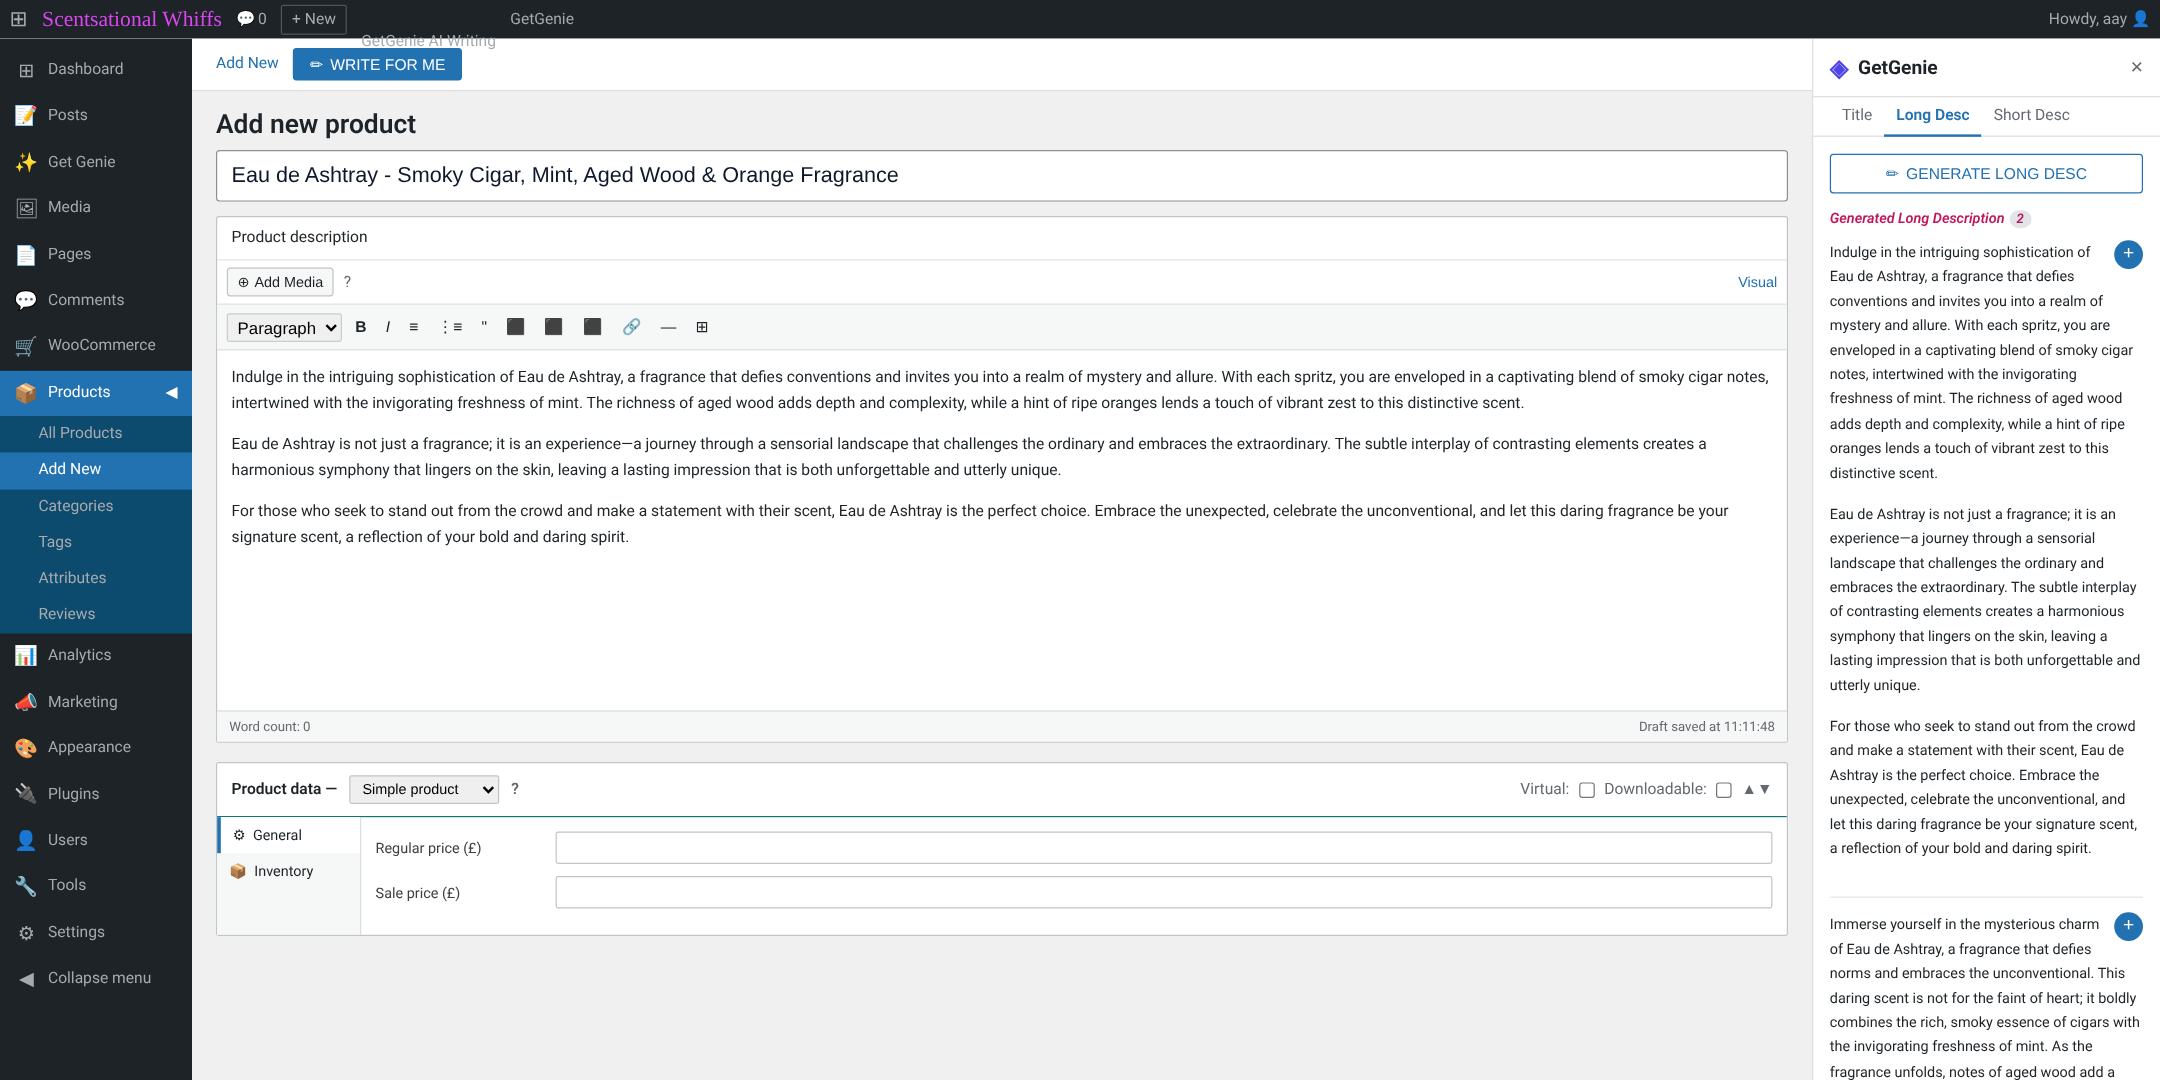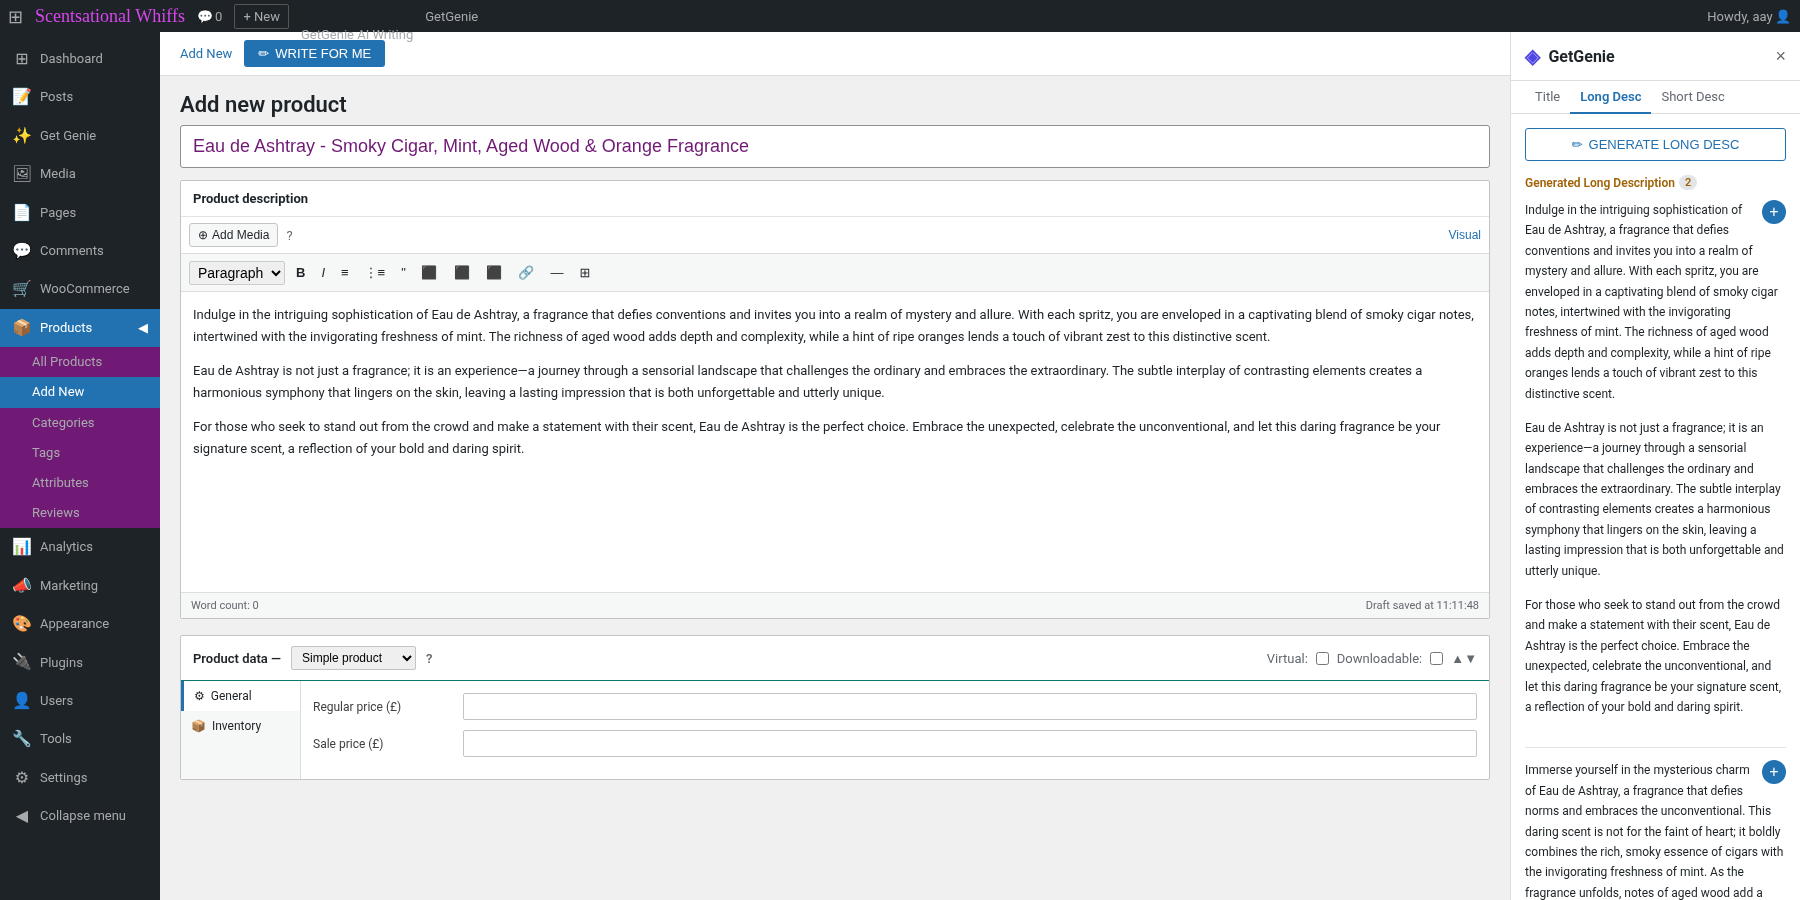--- a/index.html
+++ b/index.html
@@ -33,21 +33,21 @@
       align-items: center;
       gap: 8px;
       padding: 8px 12px;
       color: #a7aaad;
       cursor: pointer;
       font-size: 13px;
       line-height: 1.4;
     }
     .sidebar-item.active { background: #2271b1; color: #fff; }
     .sidebar-item .icon { font-size: 16px; width: 20px; text-align: center; }
-    .sidebar-submenu { background: #701a75; }
+    .sidebar-submenu { background: #0c4a6e; }
     .sidebar-submenu .sidebar-item { padding: 6px 12px 6px 32px; font-size: 13px; }
     .sidebar-submenu .sidebar-item.active { background: #2271b1; }
 
     
     #main-content {
       flex: 1;
       overflow-y: auto;
       background: #f0f0f1;
     }
 
@@ -87,21 +87,21 @@
     
     .meta-box {
       margin: 0 20px 16px;
       background: #fff;
       border: 1px solid #c3c4c7;
       border-radius: 2px;
     }
     .meta-box-header {
       padding: 10px 12px;
       font-size: 13px;
-      font-weight: 700;
+      font-weight: 400;
       border-bottom: 1px solid #e2e4e7;
     }
     .editor-toolbar {
       display: flex;
       align-items: center;
       gap: 4px;
       padding: 6px 8px;
       border-bottom: 1px solid #ddd;
       background: #f6f7f7;
     }
@@ -292,25 +292,26 @@
       cursor: pointer;
       display: flex;
       align-items: center;
       justify-content: center;
       gap: 6px;
       margin-bottom: 14px;
     }
     .generated-section-title {
       font-size: 12px;
       font-weight: 600;
-      color: #a16207;
+      color: #be185d;
       margin-bottom: 10px;
       display: flex;
-      align-items: flex-end;
+      align-items: flex-start;
       gap: 4px;
+      font-style: italic;
     }
     .generated-desc-text {
       font-size: 12px;
       line-height: 1.7;
       color: #1d2327;
       margin-bottom: 14px;
     }
     .add-btn-circle {
       width: 24px; height: 24px;
       border-radius: 50%;
@@ -442,21 +443,21 @@
       <button class="write-for-me-btn">
         <span>✏</span>
         <span>WRITE FOR ME</span>
       </button>
     </div>
 
     
     <h1 id="page-title-heading" style="font-size:22px; font-weight:600; padding:16px 20px 8px; color:#1d2327;">Add new product</h1>
 
     
-    <input type="text" id="product-title-input" style="margin: 0px 20px 12px; width: calc(100% - 40px); padding: 10px 12px; font-size: 18px; border: 1px solid rgb(140, 143, 148); border-radius: 3px; background: rgb(255, 255, 255); color: #701a75;" value="Eau de Ashtray - Smoky Cigar, Mint, Aged Wood &amp; Orange Fragrance">
+    <input type="text" id="product-title-input" style="margin: 0px 20px 12px; width: calc(100% - 40px); padding: 10px 12px; font-size: 18px; border: 1px solid rgb(140, 143, 148); border-radius: 3px; background: rgb(255, 255, 255); color: #0f172a;" value="Eau de Ashtray - Smoky Cigar, Mint, Aged Wood &amp; Orange Fragrance">
 
     
     <div class="meta-box">
       <div class="meta-box-header">
         <span>Product description</span>
       </div>
       <div class="editor-top-row">
         <div style="display:flex; align-items:center; gap:8px;">
           <button class="add-media-btn">
             <span>⊕</span>

